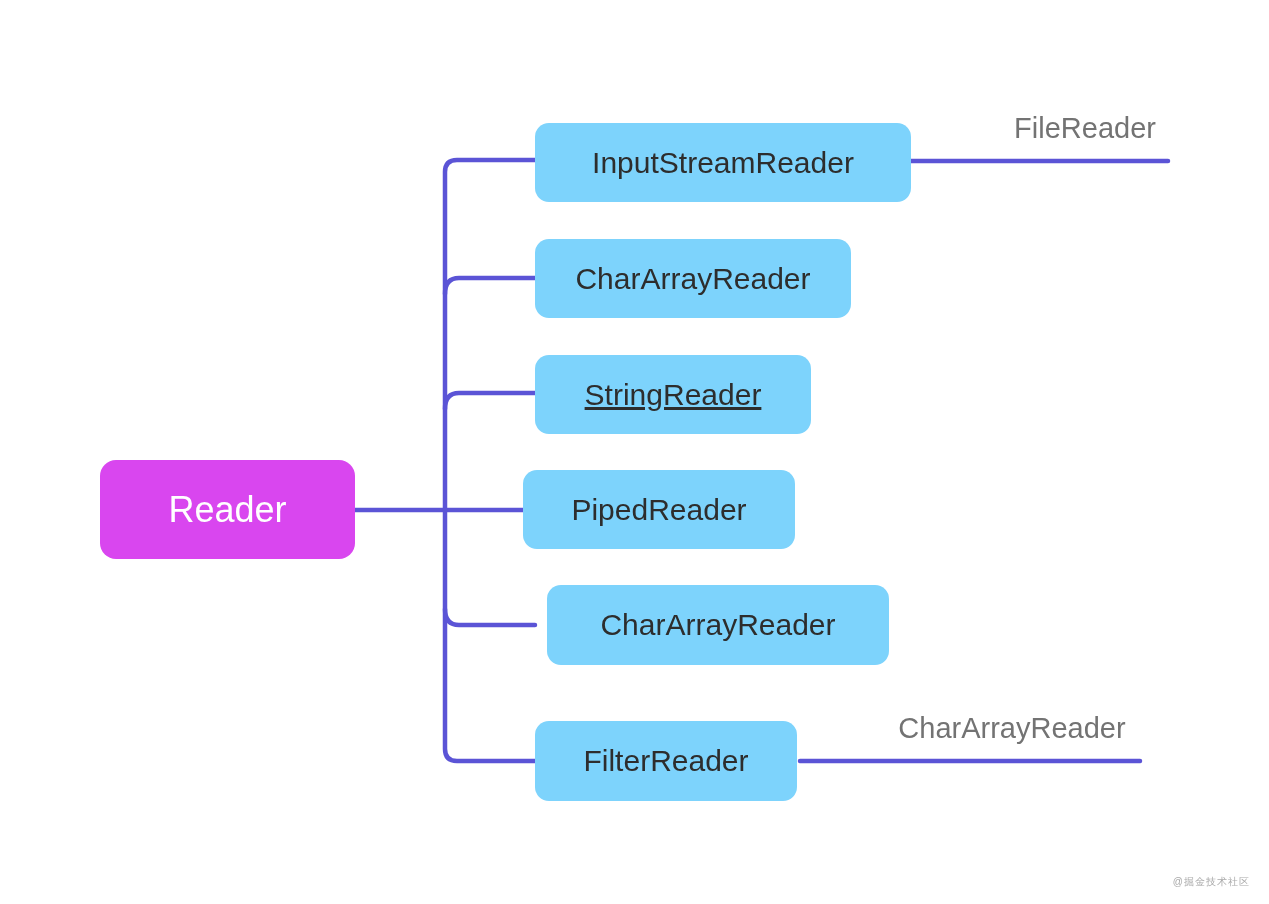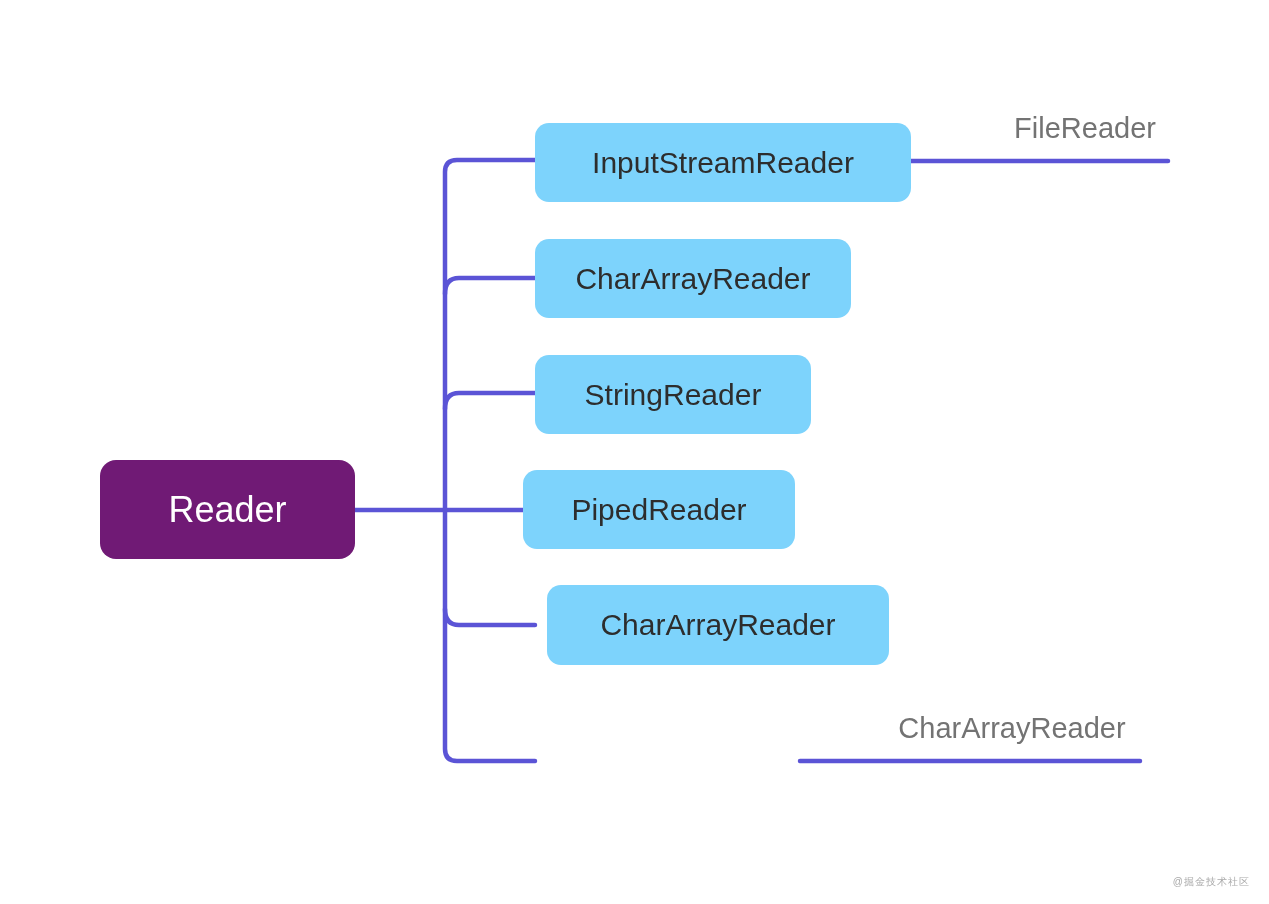--- a/index.html
+++ b/index.html
@@ -13,30 +13,30 @@
   svg.connectors{position:absolute;left:0;top:0;width:1269px;height:904px;}
   .node{
     position:absolute;
     display:flex;align-items:center;justify-content:center;
     box-sizing:border-box;
     white-space:nowrap;
     cursor:default;
   }
   .root-node{
     left:100px;top:460px;width:255px;height:99px;
-    background:#701a75;border-radius:16px;
+    background:#d946ef;border-radius:16px;
     color:#ffffff;font-size:36px;
   }
   .child-node{
     background:#7dd3fc;border-radius:14px;
     color:#2d2d2d;font-size:30px;height:79px;
   }
   #n-inputstream{left:535px;top:123px;width:376px;}
   #n-buffered{left:535px;top:239px;width:316px;}
-  #n-string{left:535px;top:355px;width:276px;}
+  #n-string{left:535px;top:355px;width:276px;text-decoration:underline;}
   #n-piped{left:523px;top:470px;width:272px;}
   #n-chararray{left:547px;top:585px;width:342px;height:80px;}
   #n-filter{left:535px;top:721px;width:262px;height:80px;}
   .line-label{
     position:absolute;
     color:#737373;font-size:29px;text-align:center;white-space:nowrap;
   }
   #l-filereader{left:985px;top:112px;width:200px;}
   #l-pushback{left:887px;top:712px;width:250px;}
   .watermark{
@@ -67,20 +67,21 @@
   <div class="node child-node" id="n-inputstream">InputStreamReader</div>
 
   <div class="node child-node" id="n-buffered">CharArrayReader</div>
 
   <div class="node child-node" id="n-string">StringReader</div>
 
   <div class="node child-node" id="n-piped">PipedReader</div>
 
   <div class="node child-node" id="n-chararray">CharArrayReader</div>
 
+  <div class="node child-node" id="n-filter">FilterReader</div>
 
   <div class="line-label" id="l-filereader">FileReader</div>
 
   <div class="line-label" id="l-pushback">CharArrayReader</div>
 
   <div class="watermark">@掘金技术社区</div>
 
 </div>
 
 </body></html>

